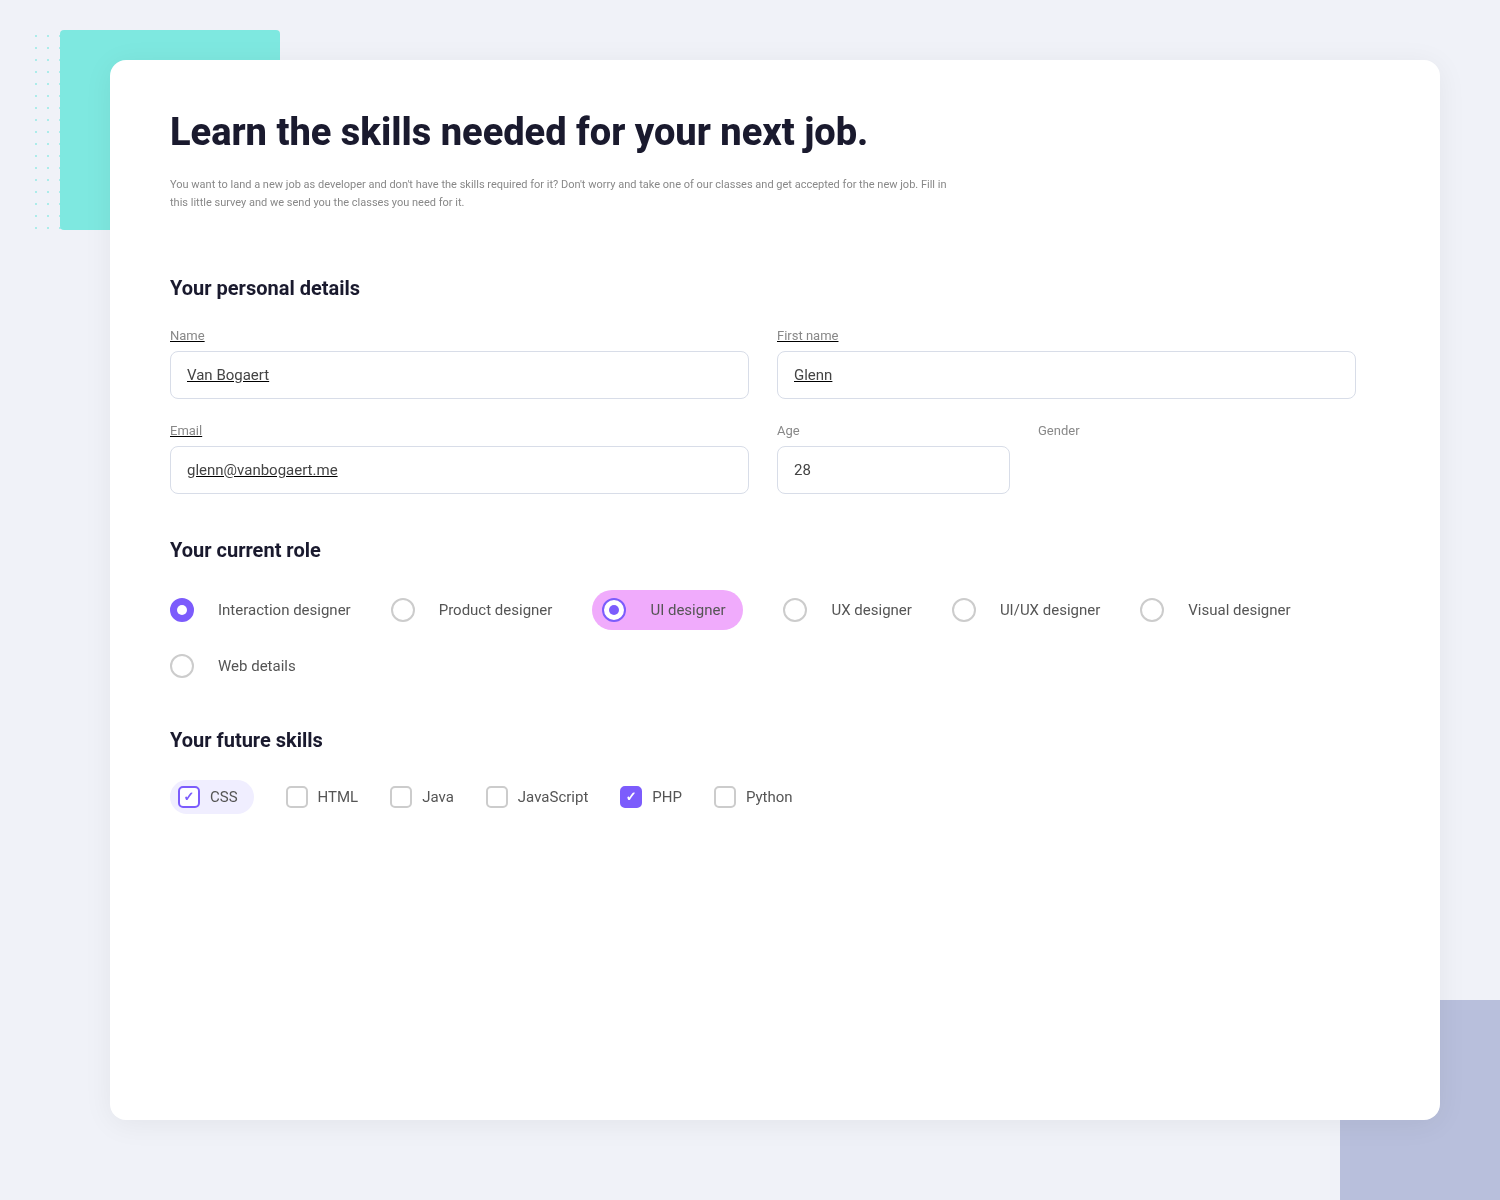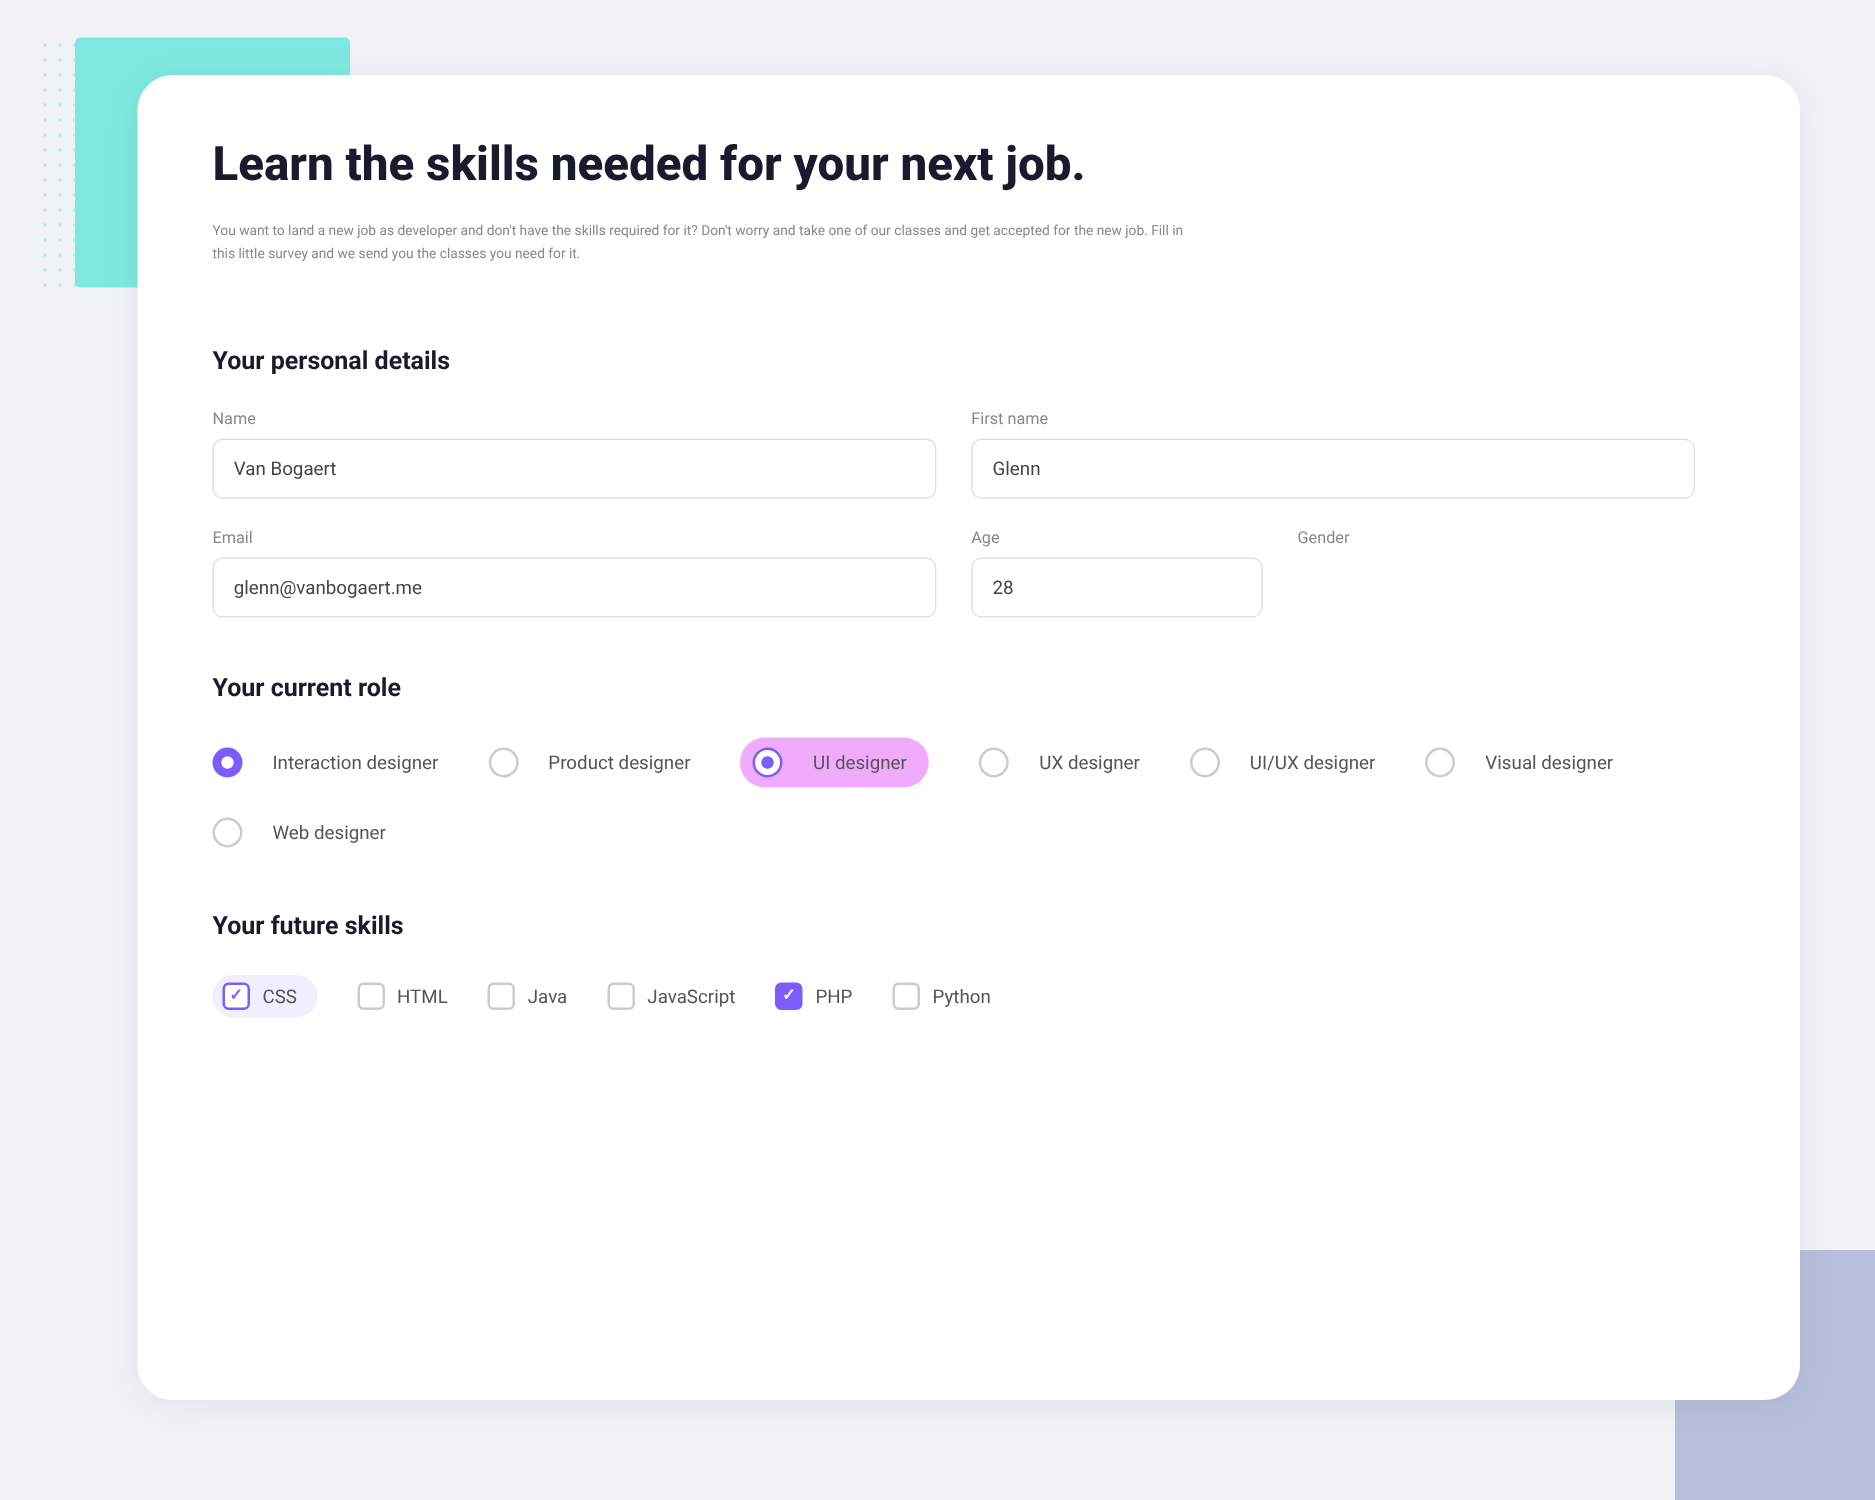--- a/index.html
+++ b/index.html
@@ -48,21 +48,21 @@
       z-index: 0;
     }
 
     
     .card {
       position: absolute;
       top: 60px;
       left: 110px;
       right: 60px;
       background: #ffffff;
-      border-radius: 28px;
+      border-radius: 16px;
       padding: 50px 84px 60px 60px;
       z-index: 1;
       box-shadow: 0 4px 30px rgba(0,0,0,0.06);
       min-height: 1060px;
     }
 
     
     .main-title {
       font-size: 38px;
       font-weight: 800;
@@ -96,20 +96,21 @@
     }
 
     .form-group {
       display: flex;
       flex-direction: column;
       flex: 1;
     }
 
     .form-group.half {
       flex: 0 0 calc(50% - 14px);
+      text-decoration: underline;
     }
 
     .form-group.narrow {
       flex: 0 0 200px;
     }
 
     .form-label {
       font-size: 13px;
       color: #888;
       margin-bottom: 8px;
@@ -357,21 +358,21 @@
         <span>UI/UX designer</span>
       </label>
 
       <label class="role-option">
         <span class="radio-circle"></span>
         <span>Visual designer</span>
       </label>
 
       <label class="role-option">
         <span class="radio-circle"></span>
-        <span>Web designer</span>
+        <span>Web details</span>
       </label>
     </div>
   </div>
 
   <div class="section-block">
     <h2 class="section-heading">Your future skills</h2>
 
     <div class="skills-options">
 
       <label class="skill-option selected-highlight">

